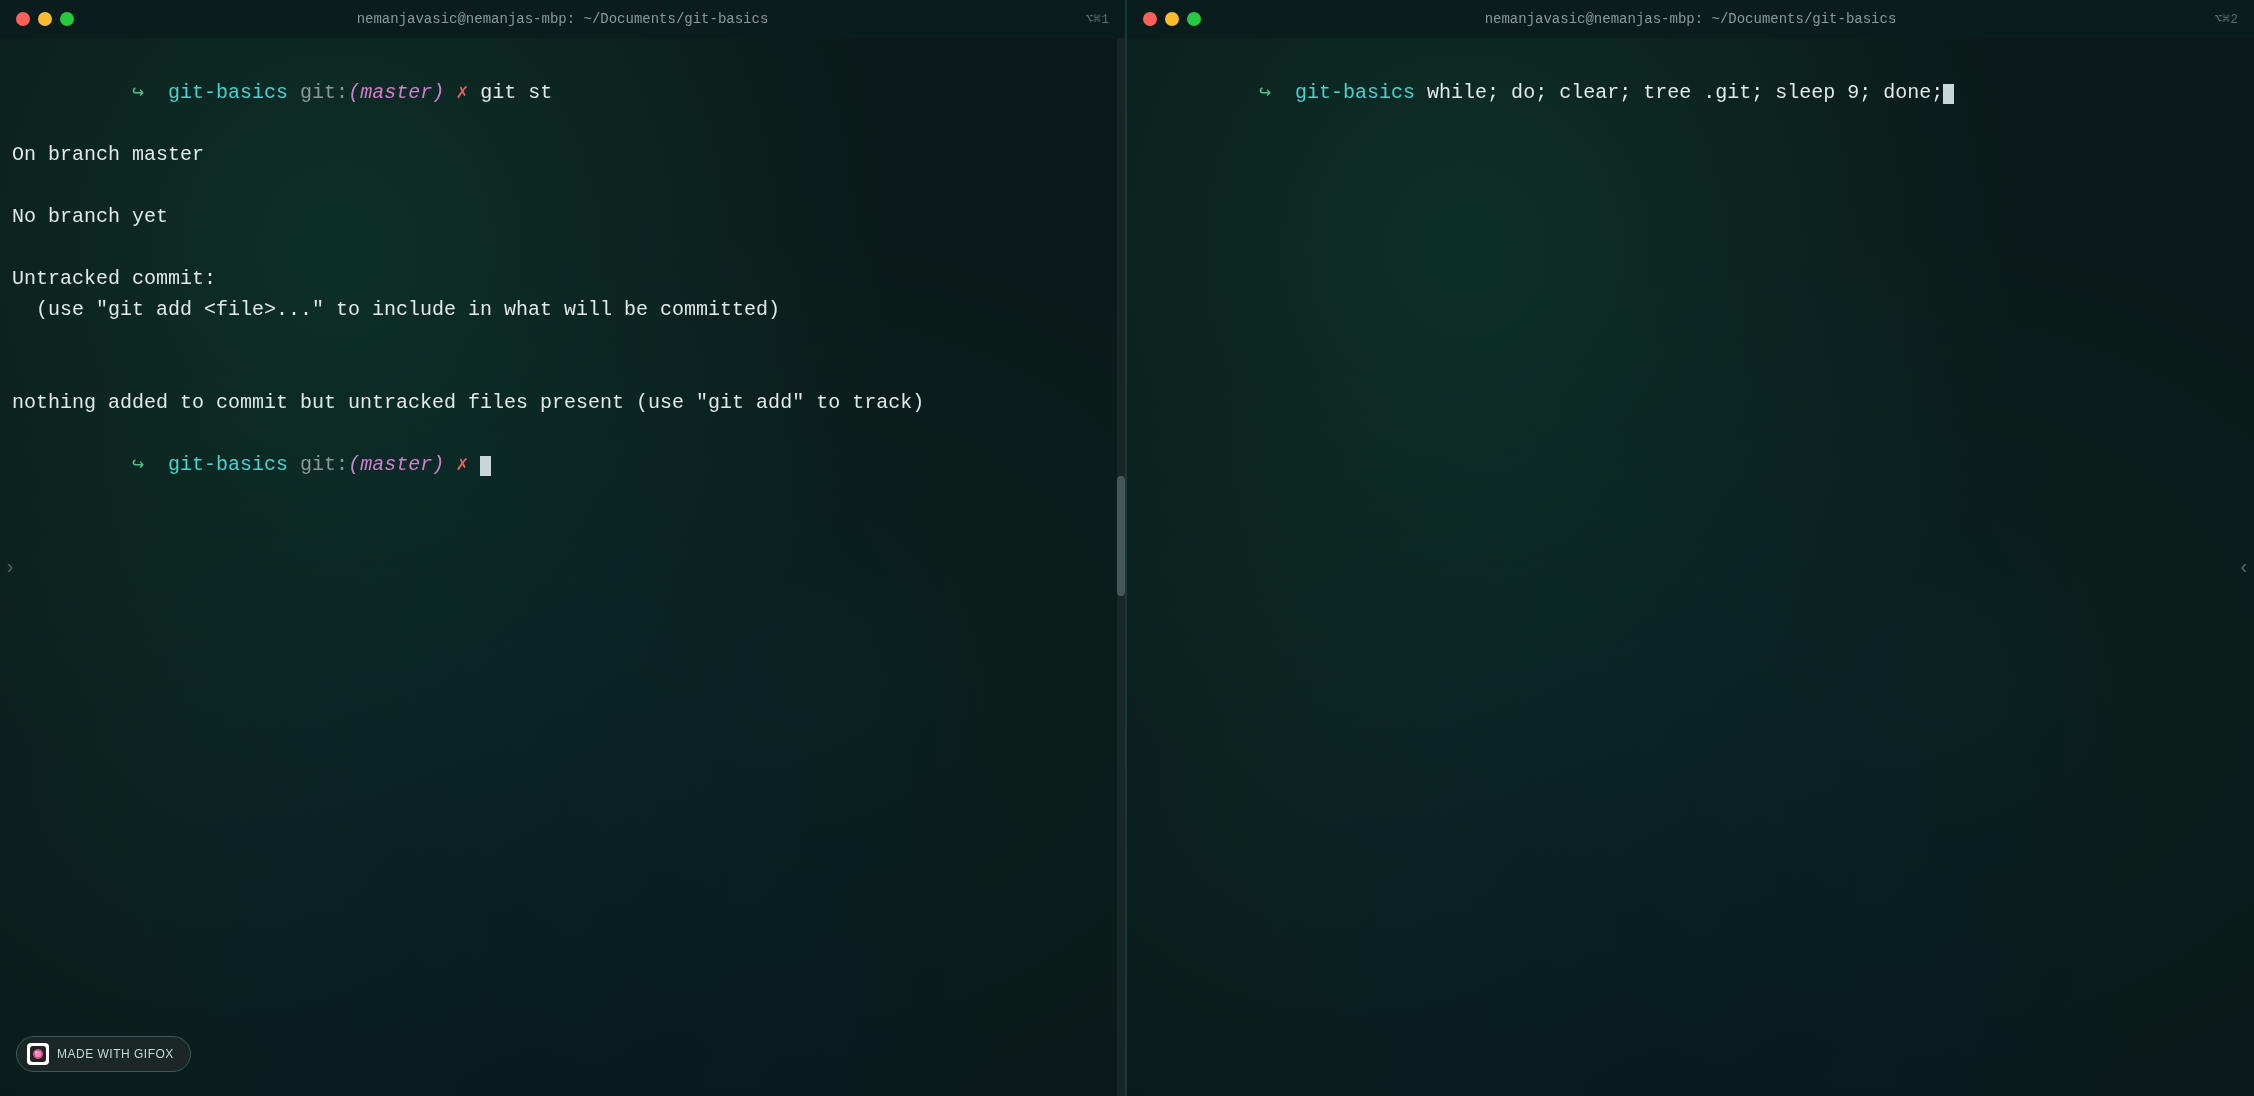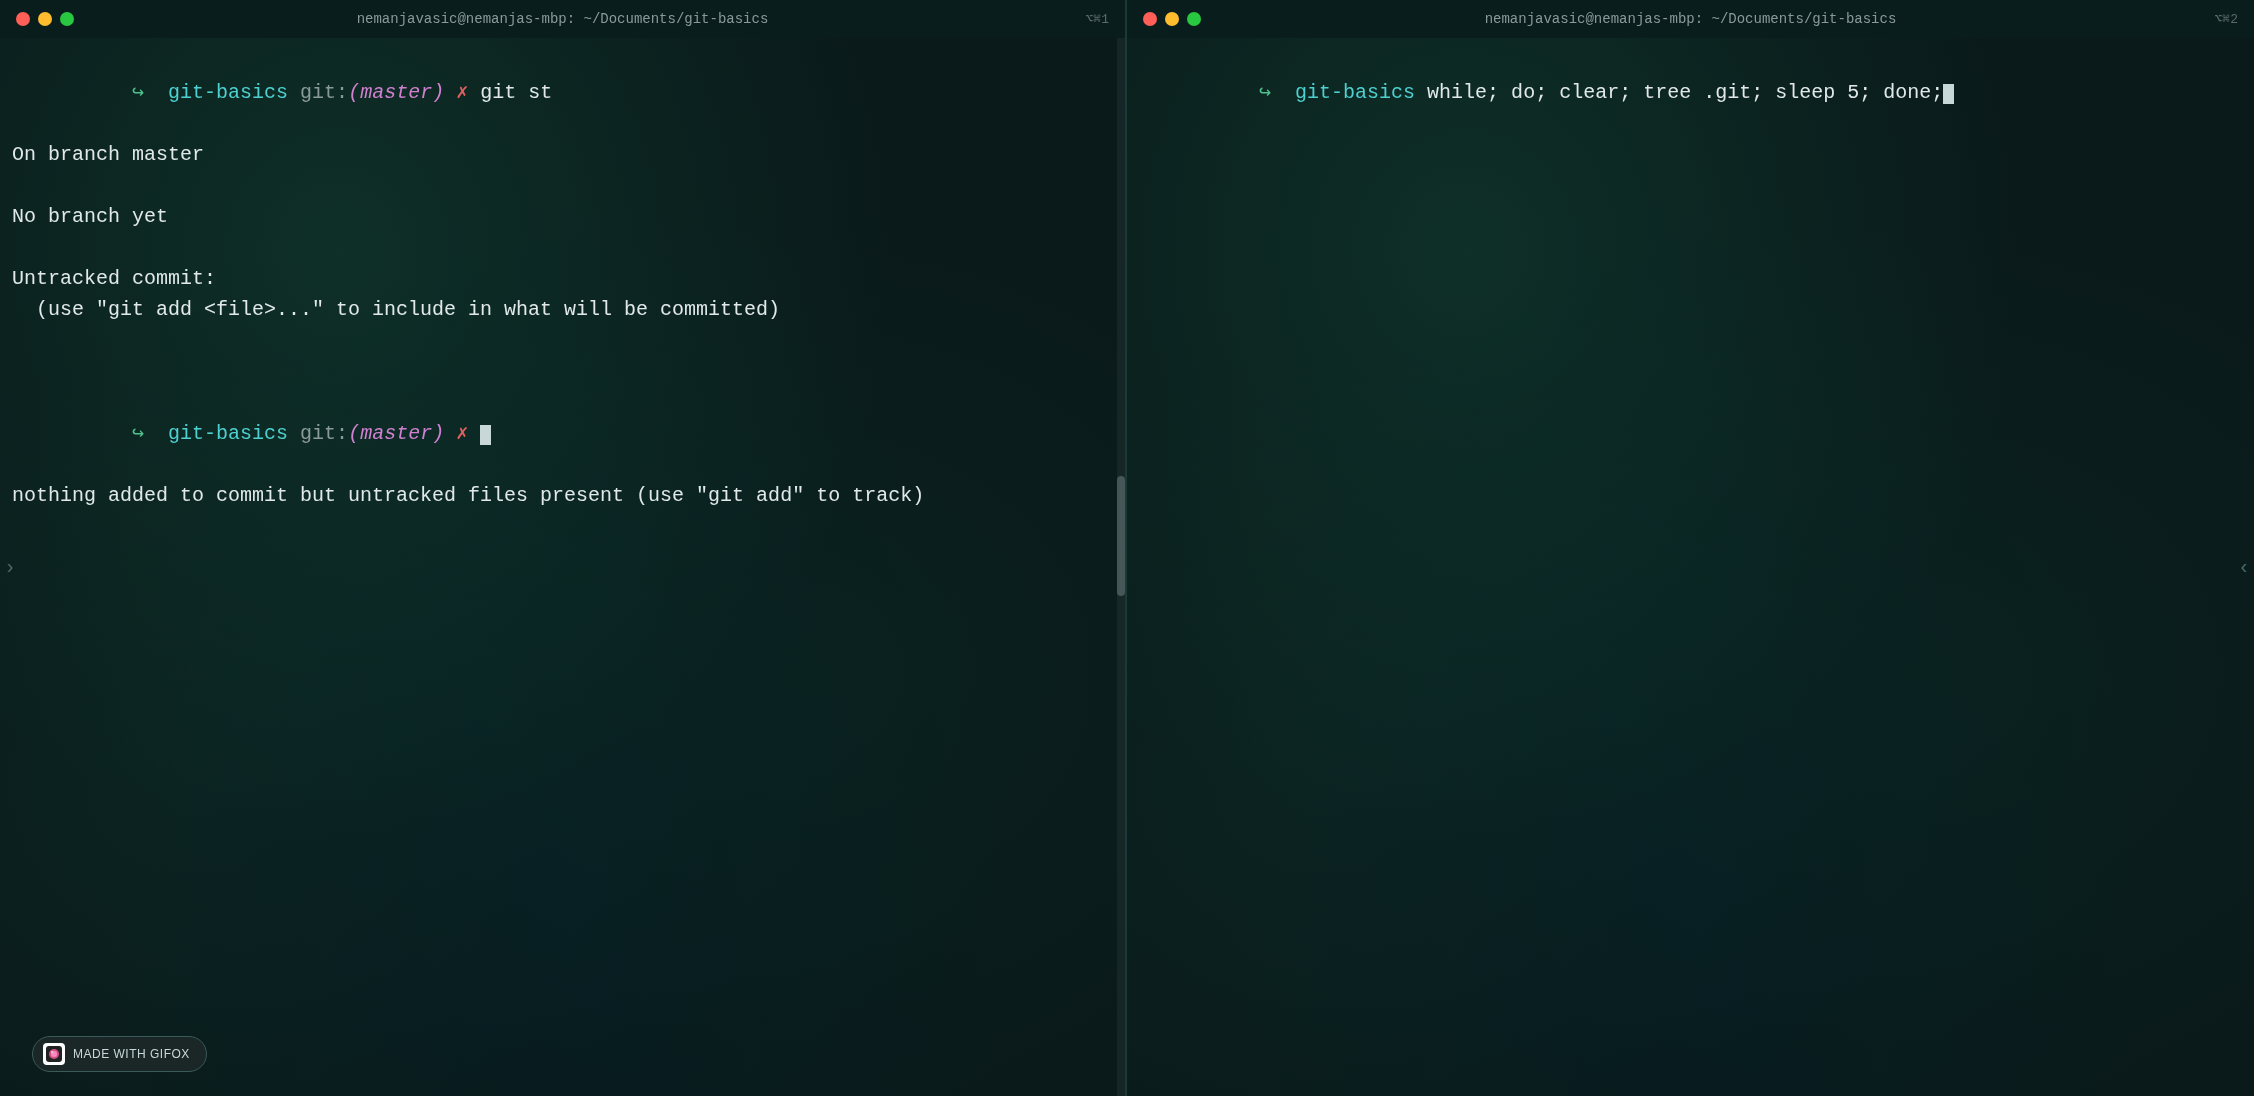--- a/index.html
+++ b/index.html
@@ -153,21 +153,21 @@
       width: 100%;
       height: 120px;
       background: rgba(180, 200, 200, 0.3);
       border-radius: 4px;
     }
 
     
     .gifox-badge {
       position: absolute;
       bottom: 24px;
-      left: 32px;
+      left: 16px;
       background: rgba(30, 40, 40, 0.85);
       border: 1px solid #3a5a5a;
       border-radius: 20px;
       padding: 6px 16px 6px 10px;
       display: flex;
       align-items: center;
       gap: 8px;
       z-index: 10;
     }
 
@@ -230,25 +230,25 @@
         </div>
 
         <div class="line"><span class="c-white">On branch master</span></div>
         <div class="line">&nbsp;</div>
         <div class="line"><span class="c-white">No branch yet</span></div>
         <div class="line">&nbsp;</div>
         <div class="line"><span class="c-white">Untracked commit:</span></div>
         <div class="line"><span class="c-white">  (use "git add &lt;file&gt;..." to include in what will be committed)</span></div>
         <div class="line">&nbsp;</div>
         <div class="line">&nbsp;</div>
+        <div class="line"><span class="c-white">nothing added to commit but untracked files present (use "git add" to track)</span></div>
+
         <div class="line">
           <span class="c-green">↪  </span><span class="c-cyan">git-basics </span><span class="c-dim">git:</span><span class="c-magenta">(master)</span><span class="c-red"> ✗ </span><span class="cursor"></span>
         </div>
-
-        <div class="line"><span class="c-white">nothing added to commit but untracked files present (use "git add" to track)</span></div>
       </div>
 
       <div class="side-arrow arrow-left">›</div>
     </div>
 
     <div class="scrollbar-track">
       <div class="scrollbar-thumb"></div>
     </div>
 
     <div class="gifox-badge">
@@ -273,21 +273,21 @@
         <div class="window-btn btn-maximize"></div>
       </div>
       <span class="title-text">nemanjavasic@nemanjas-mbp: ~/Documents/git-basics</span>
       <span class="title-shortcut">⌥⌘2</span>
     </div>
 
     <div class="terminal-body">
       <div class="terminal-content">
 
         <div class="line">
-          <span class="c-green">↪  </span><span class="c-cyan">git-basics </span><span class="c-white">while; do; clear; tree .git; sleep 5; done;</span><span class="cursor"></span>
+          <span class="c-green">↪  </span><span class="c-cyan">git-basics </span><span class="c-white">while; do; clear; tree .git; sleep 9; done;</span><span class="cursor"></span>
         </div>
       </div>
 
       <div class="side-arrow arrow-right">‹</div>
     </div>
   </div>
 
 </div>
 
 </body></html>

